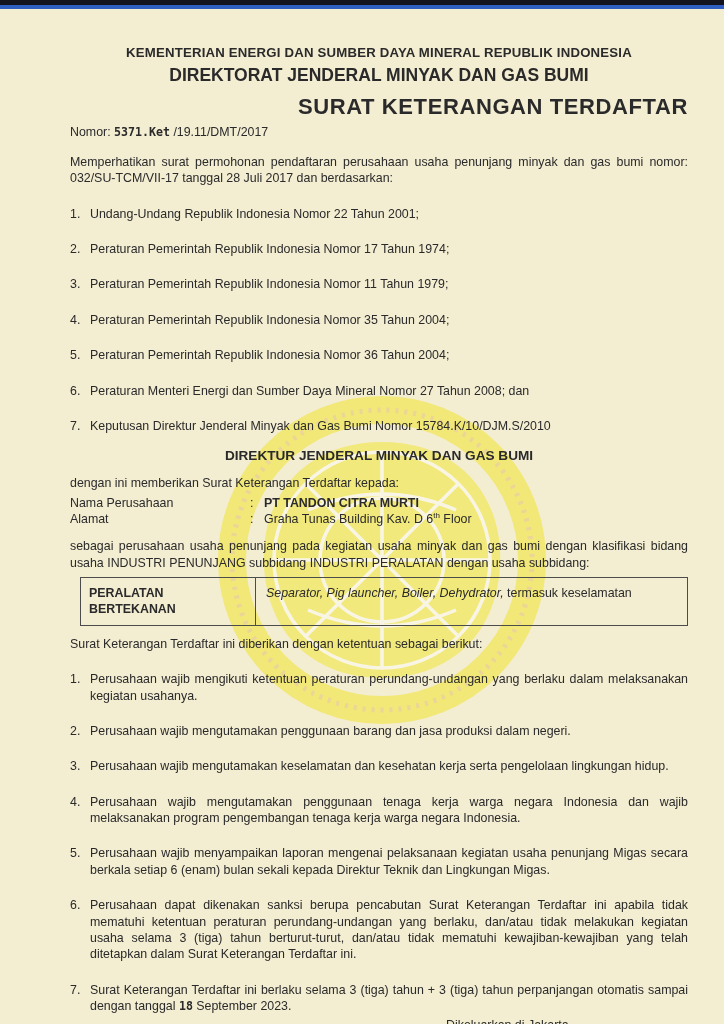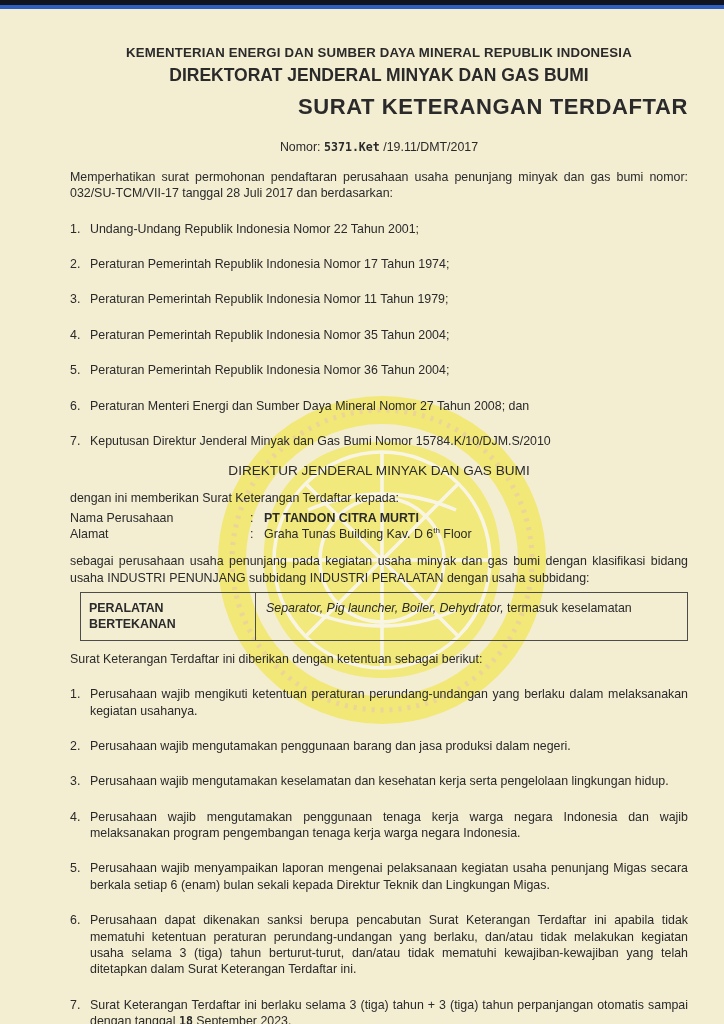--- a/index.html
+++ b/index.html
@@ -13,30 +13,30 @@
   .bar-blue{position:absolute;top:5px;left:0;right:0;height:4px;background:#2e5ec1;z-index:4}
 
   .watermark{position:absolute;left:212px;top:390px;z-index:0;opacity:.55}
 
   .page{position:relative;z-index:1;padding:44px 36px 0 70px;font-size:12.4px;line-height:1.32}
 
   .header{text-align:center}
   .h-ministry{font-weight:bold;font-size:13.2px;letter-spacing:.2px}
   .h-directorate{font-weight:bold;font-size:17.5px;margin-top:3px}
   .doc-title{font-weight:bold;font-size:22px;margin-top:4px;letter-spacing:.6px;text-align:right}
-  .nomor{font-size:12.4px;margin-top:18px;text-align:center}
+  .nomor{font-size:12.4px;margin-top:3px;}
   .mono-num{font-family:"DejaVu Sans Mono",monospace;font-weight:bold;font-size:11.6px}
 
   .intro{margin-top:14px;text-align:justify}
 
   ol.doclist{list-style:none;counter-reset:n;margin:9px 0 0 0;padding:0 0 0 20px}
   ol.doclist li{counter-increment:n;position:relative;margin-top:19px}
   ol.doclist li::before{content:counter(n) ".";position:absolute;left:-20px;top:0}
 
-  .sec-heading{text-align:center;font-weight:normal;font-size:13.6px;margin-top:13px}
+  .sec-heading{text-align:center;font-weight:bold;font-size:13.6px;margin-top:13px}
   .grant{margin-top:10px}
 
   .company{margin-top:3px}
   .crow{display:flex}
   .clabel{width:180px;flex:none}
   .ccolon{width:14px;flex:none}
   .cval{flex:1}
   .cname{font-weight:bold}
   sup{font-size:8px;vertical-align:super;line-height:0}
 

